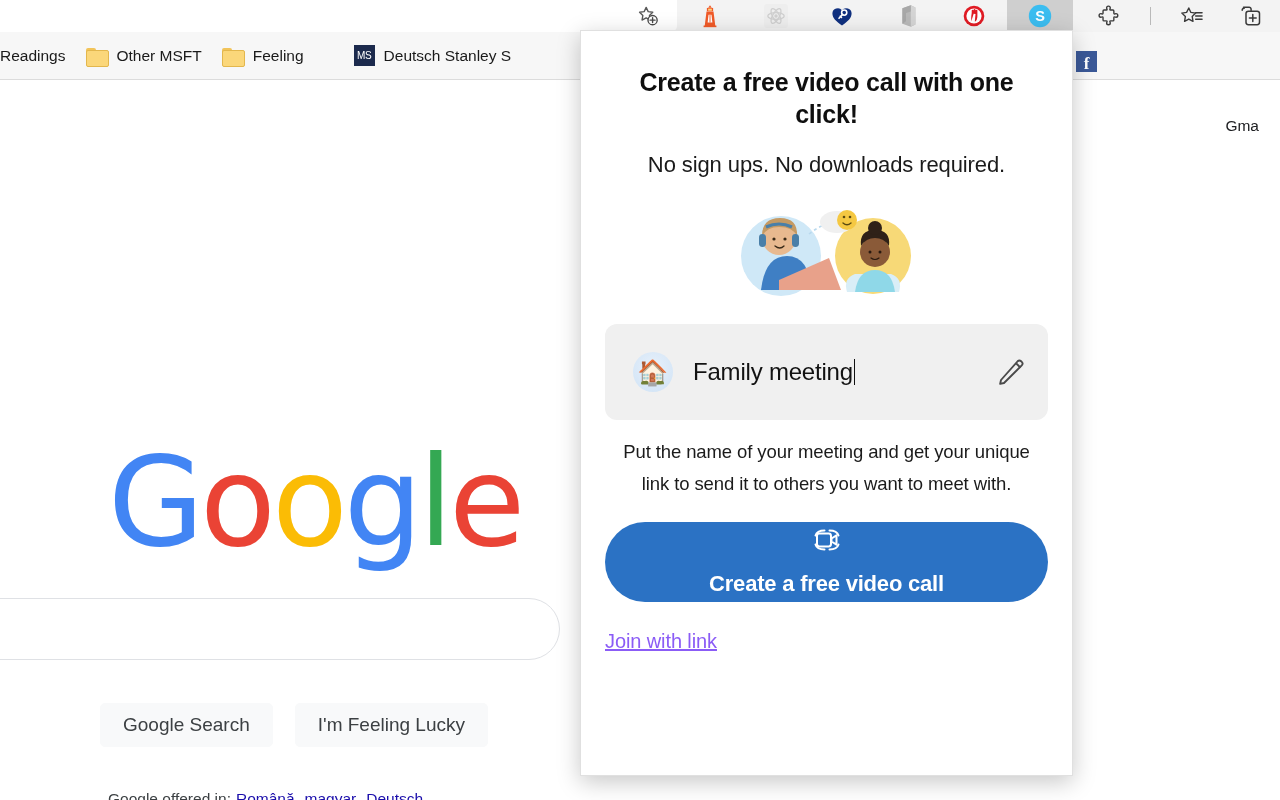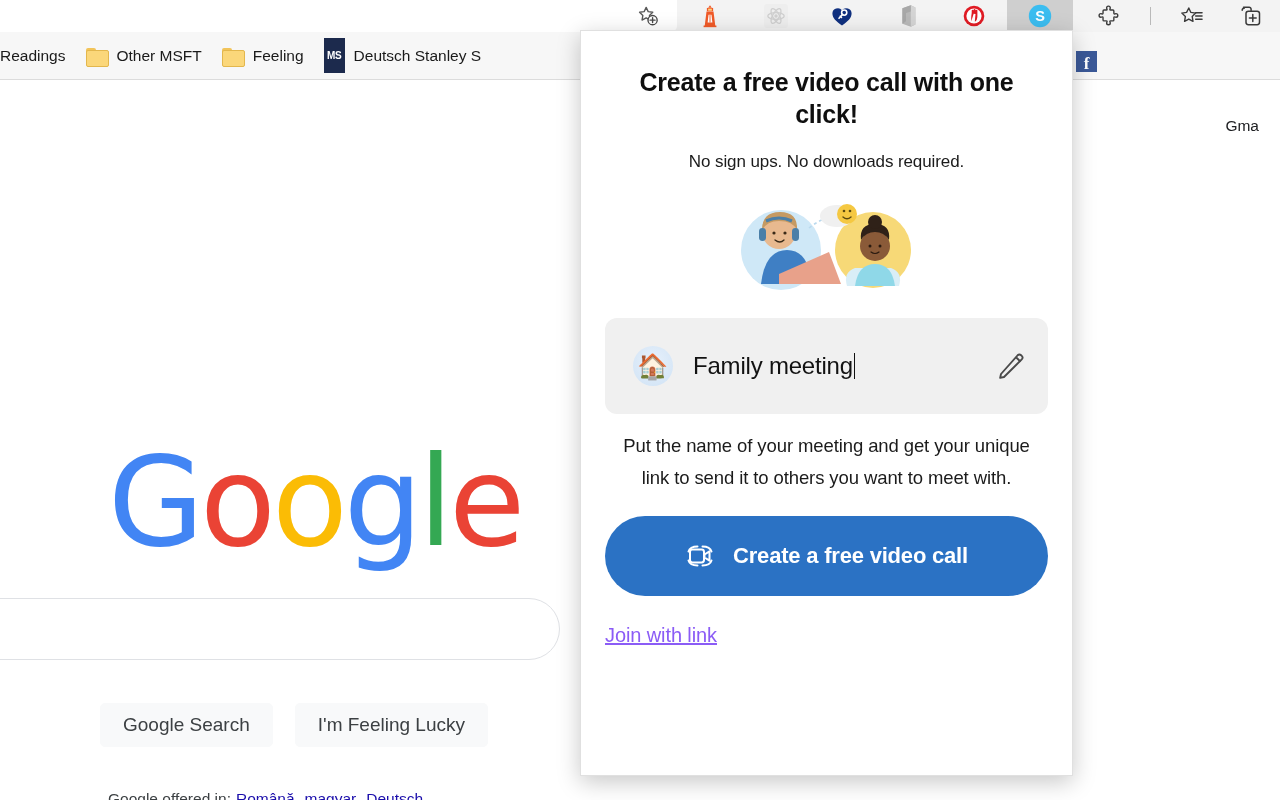--- a/index.html
+++ b/index.html
@@ -60,24 +60,24 @@
   .folder-ico { width: 22px; height: 18px; position: relative; flex: none; }
   .folder-ico::before {
     content: ""; position: absolute; left: 0; top: 1px; width: 10px; height: 4px;
     background: #f2c45a; border-radius: 2px 2px 0 0;
   }
   .folder-ico::after {
     content: ""; position: absolute; left: 0; top: 3.5px; width: 21px; height: 14.5px;
     background: #fbd77a; border: 1px solid #e3b74d; border-radius: 2px;
   }
   .ms-ico {
-    width: 21px; height: 35px; flex: none;
+    width: 21px; height: 21px; flex: none;
     background: #1c2a4d; color: #ffffff;
-    font-size: 10px; font-weight: bold; letter-spacing: -0.3px;
-    display: flex; align-items: center; justify-content: center;
+    font-size: 10px; font-weight: normal; letter-spacing: -0.3px;
+    display: flex; align-items: center; justify-content: center; margin-left: 30px;
   }
   .fb-ico {
     position: absolute; left: 1076px; top: 51px;
     width: 21px; height: 21px; background: #3b5998; color: #fff;
     font-family: "Liberation Serif", serif; font-weight: bold; font-size: 17px;
     display: flex; align-items: flex-end; justify-content: center;
     line-height: 1;
   }
 
   
@@ -124,21 +124,21 @@
     box-shadow: 0 6px 22px rgba(0,0,0,0.22);
     overflow: hidden;
   }
   .popup-inner { padding: 36px 24px 0 24px; }
   .popup-title {
     font-size: 25px; font-weight: bold; color: #0f0f0f;
     text-align: center; line-height: 1.26; letter-spacing: -0.2px;
     padding: 0 6px;
   }
   .popup-sub {
-    margin-top: 22px; font-size: 17px; color: #1b1b1b;
+    margin-top: 22px; font-size: 22px; color: #1b1b1b;
     text-align: center; letter-spacing: -0.1px;
   }
   .illus { margin: 16px auto 0; width: 220px; height: 110px; display: block; }
 
   .name-field {
     margin: 20px 0 0 0; height: 96px;
     background: #f0f0f0; border-radius: 12px;
     display: flex; align-items: center; padding: 0 22px 0 28px; gap: 20px;
   }
   .house-av {
@@ -161,21 +161,21 @@
   .helper {
     margin-top: 16px; font-size: 18.5px; color: #1b1b1b;
     text-align: center; line-height: 1.72; letter-spacing: -0.1px;
     padding: 0 6px;
   }
   .cta {
     margin: 22px 0 0 0; width: 100%; height: 80px;
     background: #2b72c4; border: none; border-radius: 40px;
     color: #ffffff; font-size: 22px; font-weight: bold;
     display: flex; align-items: center; justify-content: center; gap: 18px;
-    letter-spacing: -0.2px; cursor: pointer;
+    letter-spacing: -0.2px; cursor: pointer; flex-direction: column;
   }
   .join {
     margin-top: 28px; 
     font-size: 20px; color: #8b5cf6; text-decoration: underline;
     letter-spacing: -0.1px;
   }
 </style>
 </head>
 <body>
 

